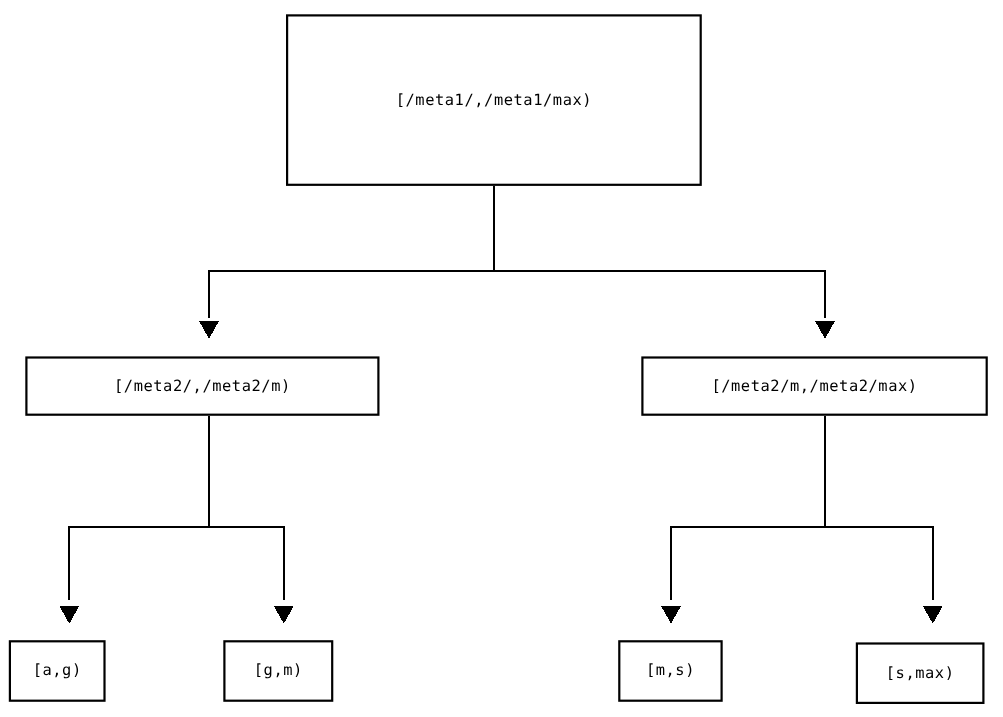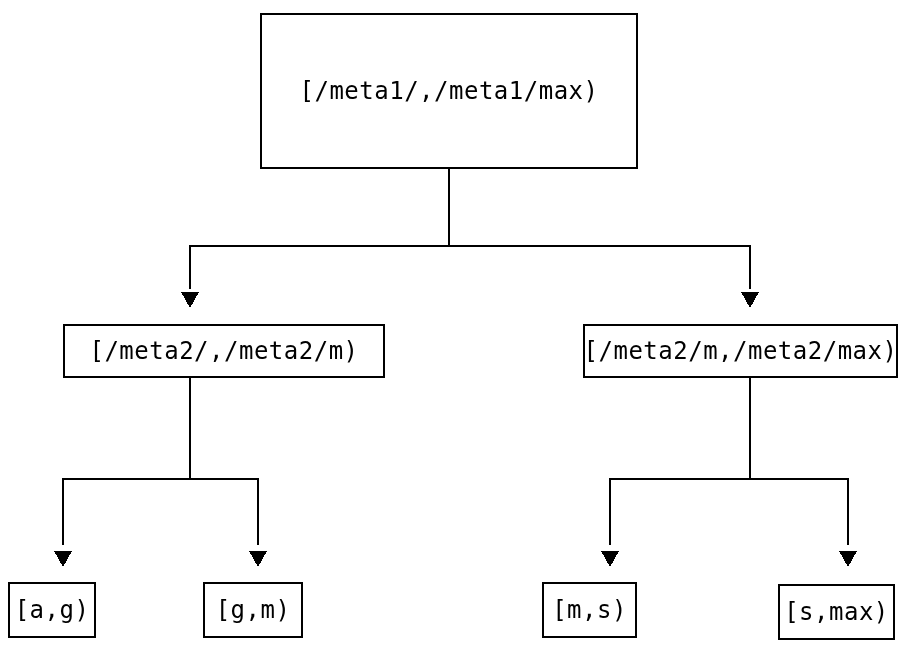--- a/index.html
+++ b/index.html
@@ -24,30 +24,30 @@
     height: 652px;
   }
   .node {
     position: absolute;
     box-sizing: border-box;
     border: 2px solid #000000;
     background: #ffffff;
     display: flex;
     align-items: center;
     justify-content: center;
-    font-size: 24px;
+    font-size: 14px;
     letter-spacing: 0.5px;
     white-space: nowrap;
   }
   .node-root  { left: 260px; top: 13px;  width: 378px; height: 156px; }
-  .node-left  { left: 23px;  top: 324px; width: 322px; height: 54px; margin-left: 40px; }
+  .node-left  { left: 23px;  top: 324px; width: 322px; height: 54px; }
   .node-right { left: 583px; top: 324px; width: 315px; height: 54px; }
   .node-ag    { left: 8px;   top: 582px; width: 88px; height: 56px; }
   .node-gm    { left: 203px; top: 582px; width: 100px; height: 56px; }
-  .node-ms    { left: 542px; top: 582px; width: 95px;  height: 56px; }
+  .node-ms    { left: 562px; top: 582px; width: 95px;  height: 56px; }
   .node-smax  { left: 778px; top: 584px; width: 117px; height: 56px; }
   .edge {
     stroke: #000000;
     stroke-width: 2;
   }
   .arrowhead {
     fill: #000000;
     stroke: none;
   }
 </style>

